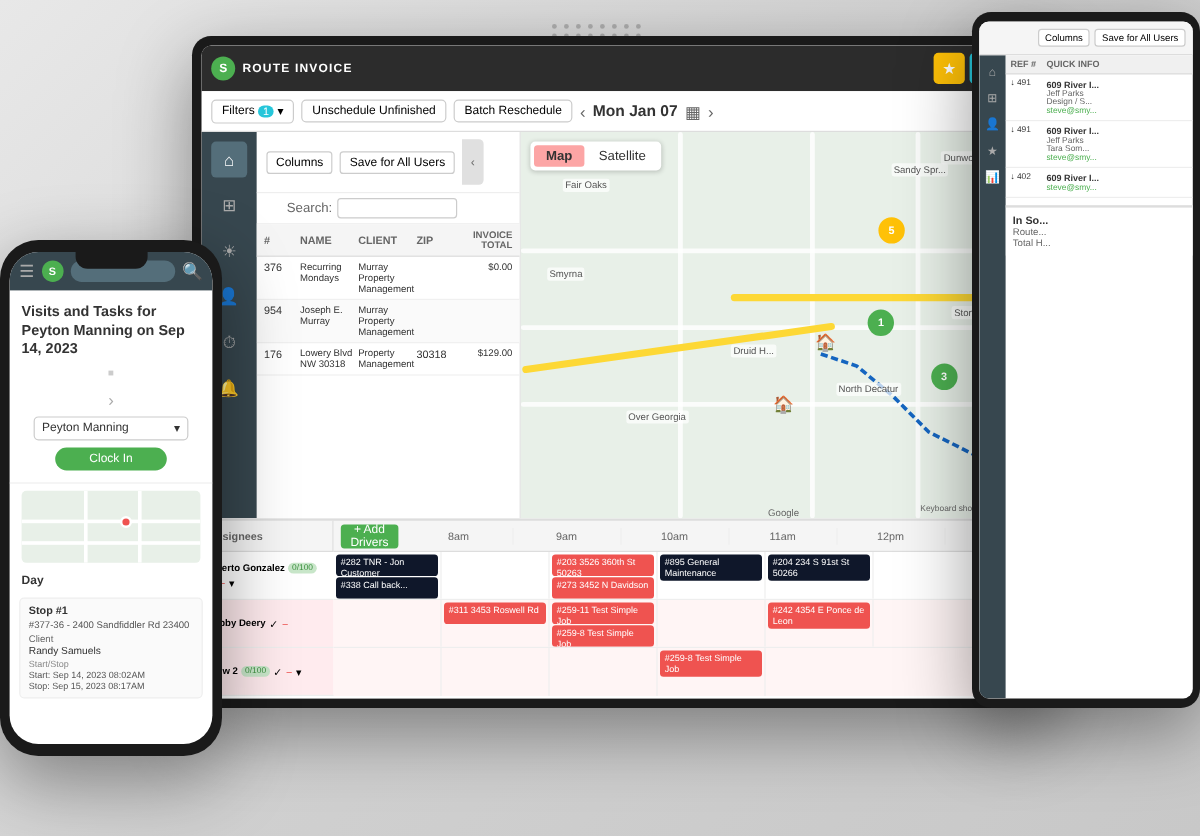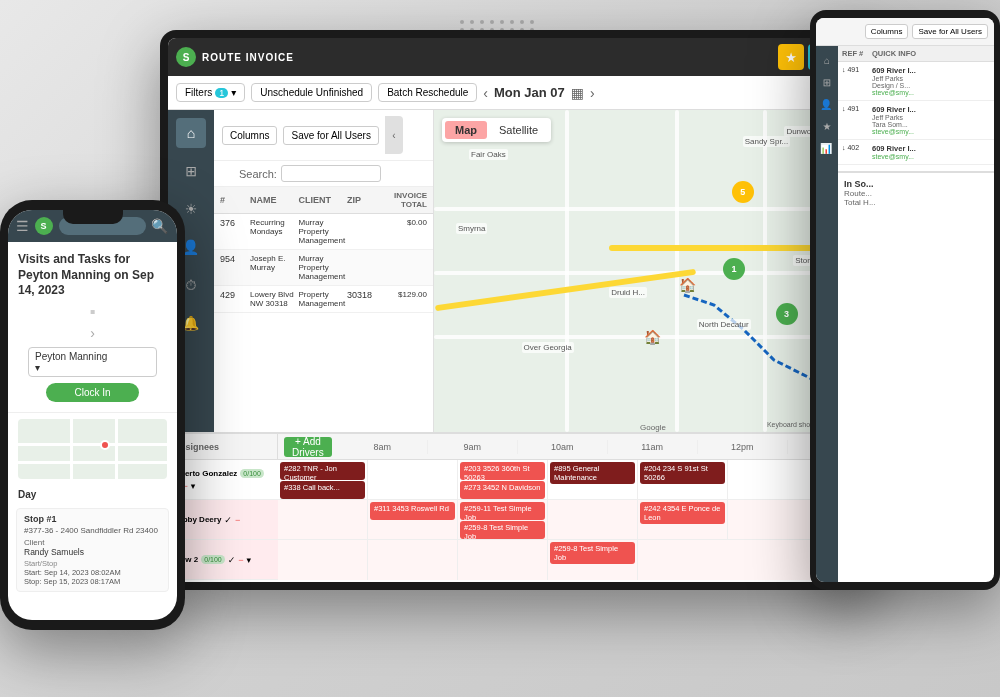--- a/index.html
+++ b/index.html
@@ -401,21 +401,21 @@
     .task-block {
       border-radius: 3px;
       padding: 2px 4px;
       font-size: 7.5px;
       line-height: 1.2;
       color: #fff;
       cursor: pointer;
       min-height: 18px;
     }
 
-    .task-block.green { background: #7f1d1d; }
+    .task-block.green { background: #0f172a; }
     .task-block.red { background: #EF5350; }
 
     
     .tablet {
       position: absolute;
       top: 10px;
       right: 0px;
       width: 190px;
       height: 580px;
       background: #1a1a1a;
@@ -595,22 +595,22 @@
     }
 
     .phone-dropdown {
       margin: 6px 10px;
       border: 1px solid #ccc;
       border-radius: 4px;
       padding: 3px 6px;
       font-size: 10px;
       color: #333;
       display: flex;
+      align-items: center;
       justify-content: space-between;
-      flex-direction: column;
     }
 
     .phone-clock-btn {
       margin: 4px auto;
       display: block;
       background: #4CAF50;
       color: #fff;
       border: none;
       border-radius: 12px;
       padding: 4px 28px;
@@ -815,21 +815,21 @@
             <span class="col-inv">$0.00</span>
           </div>
           <div class="table-row">
             <span class="col-num">954</span>
             <span class="col-name" style="font-size:8px;">Joseph E. Murray</span>
             <span class="col-client" style="font-size:8px;">Murray Property Management</span>
             <span class="col-zip"></span>
             <span class="col-inv"></span>
           </div>
           <div class="table-row">
-            <span class="col-num">429</span>
+            <span class="col-num">176</span>
             <span class="col-name" style="font-size:8px;">Lowery Blvd NW 30318</span>
             <span class="col-client" style="font-size:8px;">Property Management</span>
             <span class="col-zip">30318</span>
             <span class="col-inv">$129.00</span>
           </div>
         </div>
       </div>
 
       <div class="map-area">
         <div class="map-bg">

